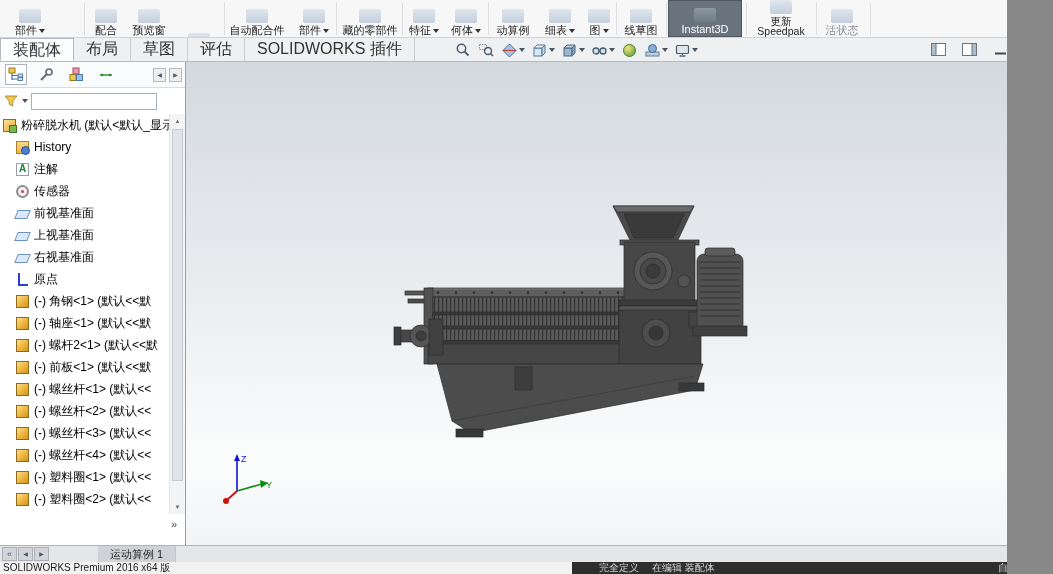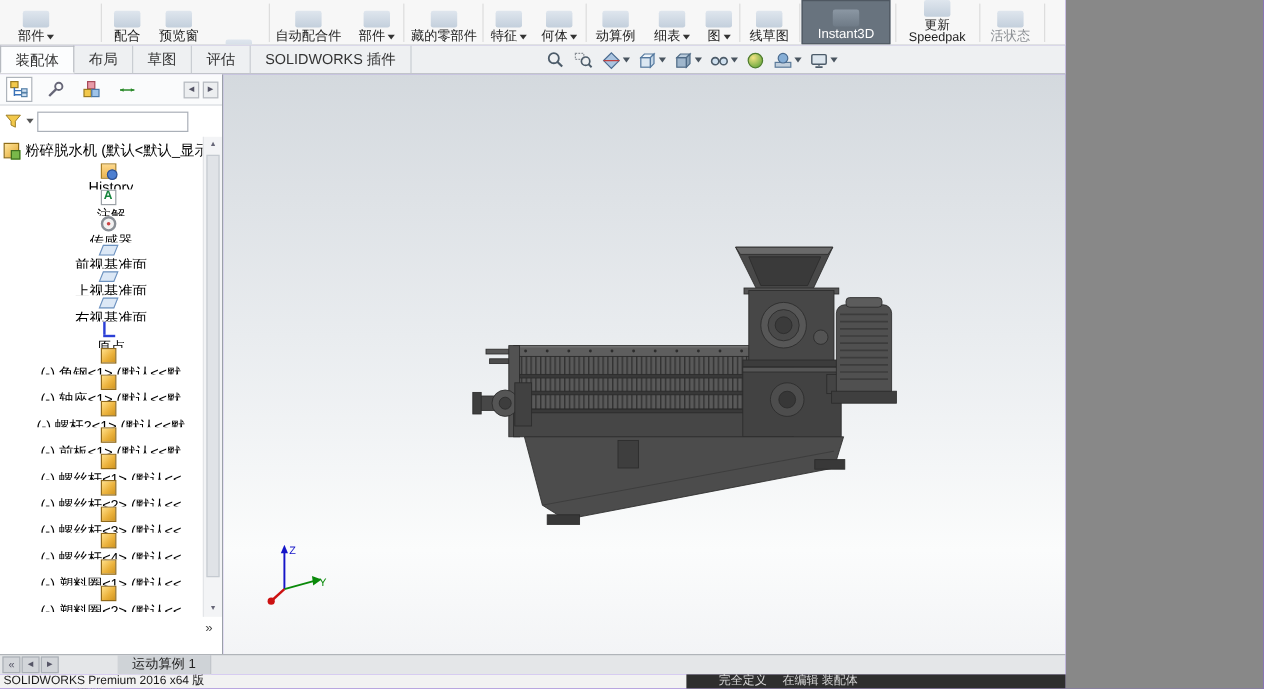--- a/index.html
+++ b/index.html
@@ -1,34 +1,34 @@
 <!DOCTYPE html>
 <html><head>
 <meta charset="utf-8">
 <style>
   * { box-sizing: border-box; margin: 0; padding: 0; }
   body { font-family: "Liberation Sans", "DejaVu Sans", sans-serif; background:#888; }
-  .app { position:relative; width:888px; height:574px; background:#8b5cf6; overflow:hidden; }
+  .app { position:relative; width:1007px; height:574px; background:#e5e5e5; overflow:hidden; }
 
   
   .ribbon { position:absolute; left:0; top:0; width:1053px; height:38px; background:#f7f7f7; border-bottom:1px solid #cfd2d6; overflow:hidden; }
   .rib-item { position:absolute; top:0; height:37px; display:flex; flex-direction:column; align-items:center; justify-content:flex-end; padding-bottom:1px; font-size:11px; color:#1e1e1e; cursor:default; }
   .rib-icon { width:22px; height:14px; background:linear-gradient(#dfe6ee,#c3cfdc); border-radius:2px; margin-bottom:2px; }
   .rib-label { display:flex; align-items:center; line-height:11px; white-space:nowrap; }
   .drop-caret { width:0; height:0; border-left:3px solid transparent; border-right:3px solid transparent; border-top:4px solid #333; margin-left:2px; }
   .rib-item.pressed { background:#68737e; border:1px solid #4e5761; color:#fff; }
   .rib-item.pressed .rib-icon { background:linear-gradient(#8b97a3,#6f7b87); }
   .rib-item.two-line .rib-label { white-space:normal; width:62px; text-align:center; font-size:10.5px; line-height:10px; display:block; }
   .rib-item.dim { color:#8b8f94;text-align:center; }
   .rib-sep { position:absolute; top:3px; width:1px; height:32px; background:#dddddd; }
 
   
   .tabrow { position:absolute; left:0; top:38px; width:1053px; height:24px; background:#eef0f2; border-bottom:1px solid #b6bac0; }
   .cmd-tabs { position:absolute; left:0; top:0; height:23px; display:flex; }
-  .cmd-tab { padding:0 12px; line-height:22px; font-size:12px; color:#333; border-right:1px solid #c9cdd2; }
+  .cmd-tab { padding:0 12px; line-height:22px; font-size:16px; color:#333; border-right:1px solid #c9cdd2; }
   .cmd-tab.active { background:#fcfdfe; border:1px solid #b6bac0; border-bottom:1px solid #fcfdfe; }
   .headsup { position:absolute; left:452px; top:1px; height:22px; display:flex; align-items:center; }
   .hu-btn { display:flex; align-items:center; padding:1px 3px; }
   .hu-caret { width:0; height:0; border-left:3px solid transparent; border-right:3px solid transparent; border-top:4px solid #49545f; margin-left:1px; }
   .win-controls { position:absolute; right:14px; top:5px; display:flex; gap:16px; align-items:center; }
 
   
   .main { position:absolute; left:0; top:62px; width:1053px; height:483px; }
 
   
@@ -39,21 +39,21 @@
   .panel-tab-arrows { position:absolute; right:3px; top:6px; display:flex; gap:3px; }
   .pt-arrow { width:13px; height:14px; border:1px solid #b6bac0; background:#eceef0; font-size:6px; color:#556; text-align:center; line-height:13px; }
   .glyph-left::after { content:"◀"; }
   .glyph-right::after { content:"▶"; }
   .filter-row { height:26px; display:flex; align-items:center; gap:3px; padding:0 4px; }
   .filter-caret { width:0; height:0; border-left:3px solid transparent; border-right:3px solid transparent; border-top:4px solid #555; }
   .filter-input { width:126px; height:17px; border:1px solid #aab0b8; font-size:11px; padding:0 3px; font-family:inherit; }
 
   .tree { position:absolute; left:0; top:52px; width:169px; height:400px; overflow:hidden; }
   .tree-row { height:22px; display:flex; align-items:center; white-space:nowrap; overflow:hidden; font-size:12px; color:#000; padding-left:3px; }
-  .tree-row.child { padding-left:16px;flex-direction:column; }
+  .tree-row.child { padding-left:16px; }
   .tree-label { overflow:hidden;text-align:right; }
 
   .ti { display:inline-block; width:13px; height:13px; margin-right:5px; flex:none; position:relative; }
   .ti-assembly { background:linear-gradient(135deg,#ffe49a,#e2a832); border:1px solid #8f6c16; }
   .ti-assembly::after { content:""; position:absolute; right:-2px; bottom:-2px; width:6px; height:6px; background:#79b84a; border:1px solid #3f7020; }
   .ti-history { background:linear-gradient(#ffd98c,#eab551); border:1px solid #a87f24; }
   .ti-history::after { content:""; position:absolute; right:-2px; bottom:-2px; width:7px; height:7px; border-radius:50%; background:#4d7fd0; border:1px solid #2a4f96; }
   .ti-sensors { border:2px solid #8a8f96; border-radius:50%; background:#f2f2f2; }
   .ti-sensors::after { content:""; position:absolute; left:3px; top:3px; width:3px; height:3px; border-radius:50%; background:#c44; }
   .ti-annot { background:#fff; border:1px solid #9aa0a6; }

